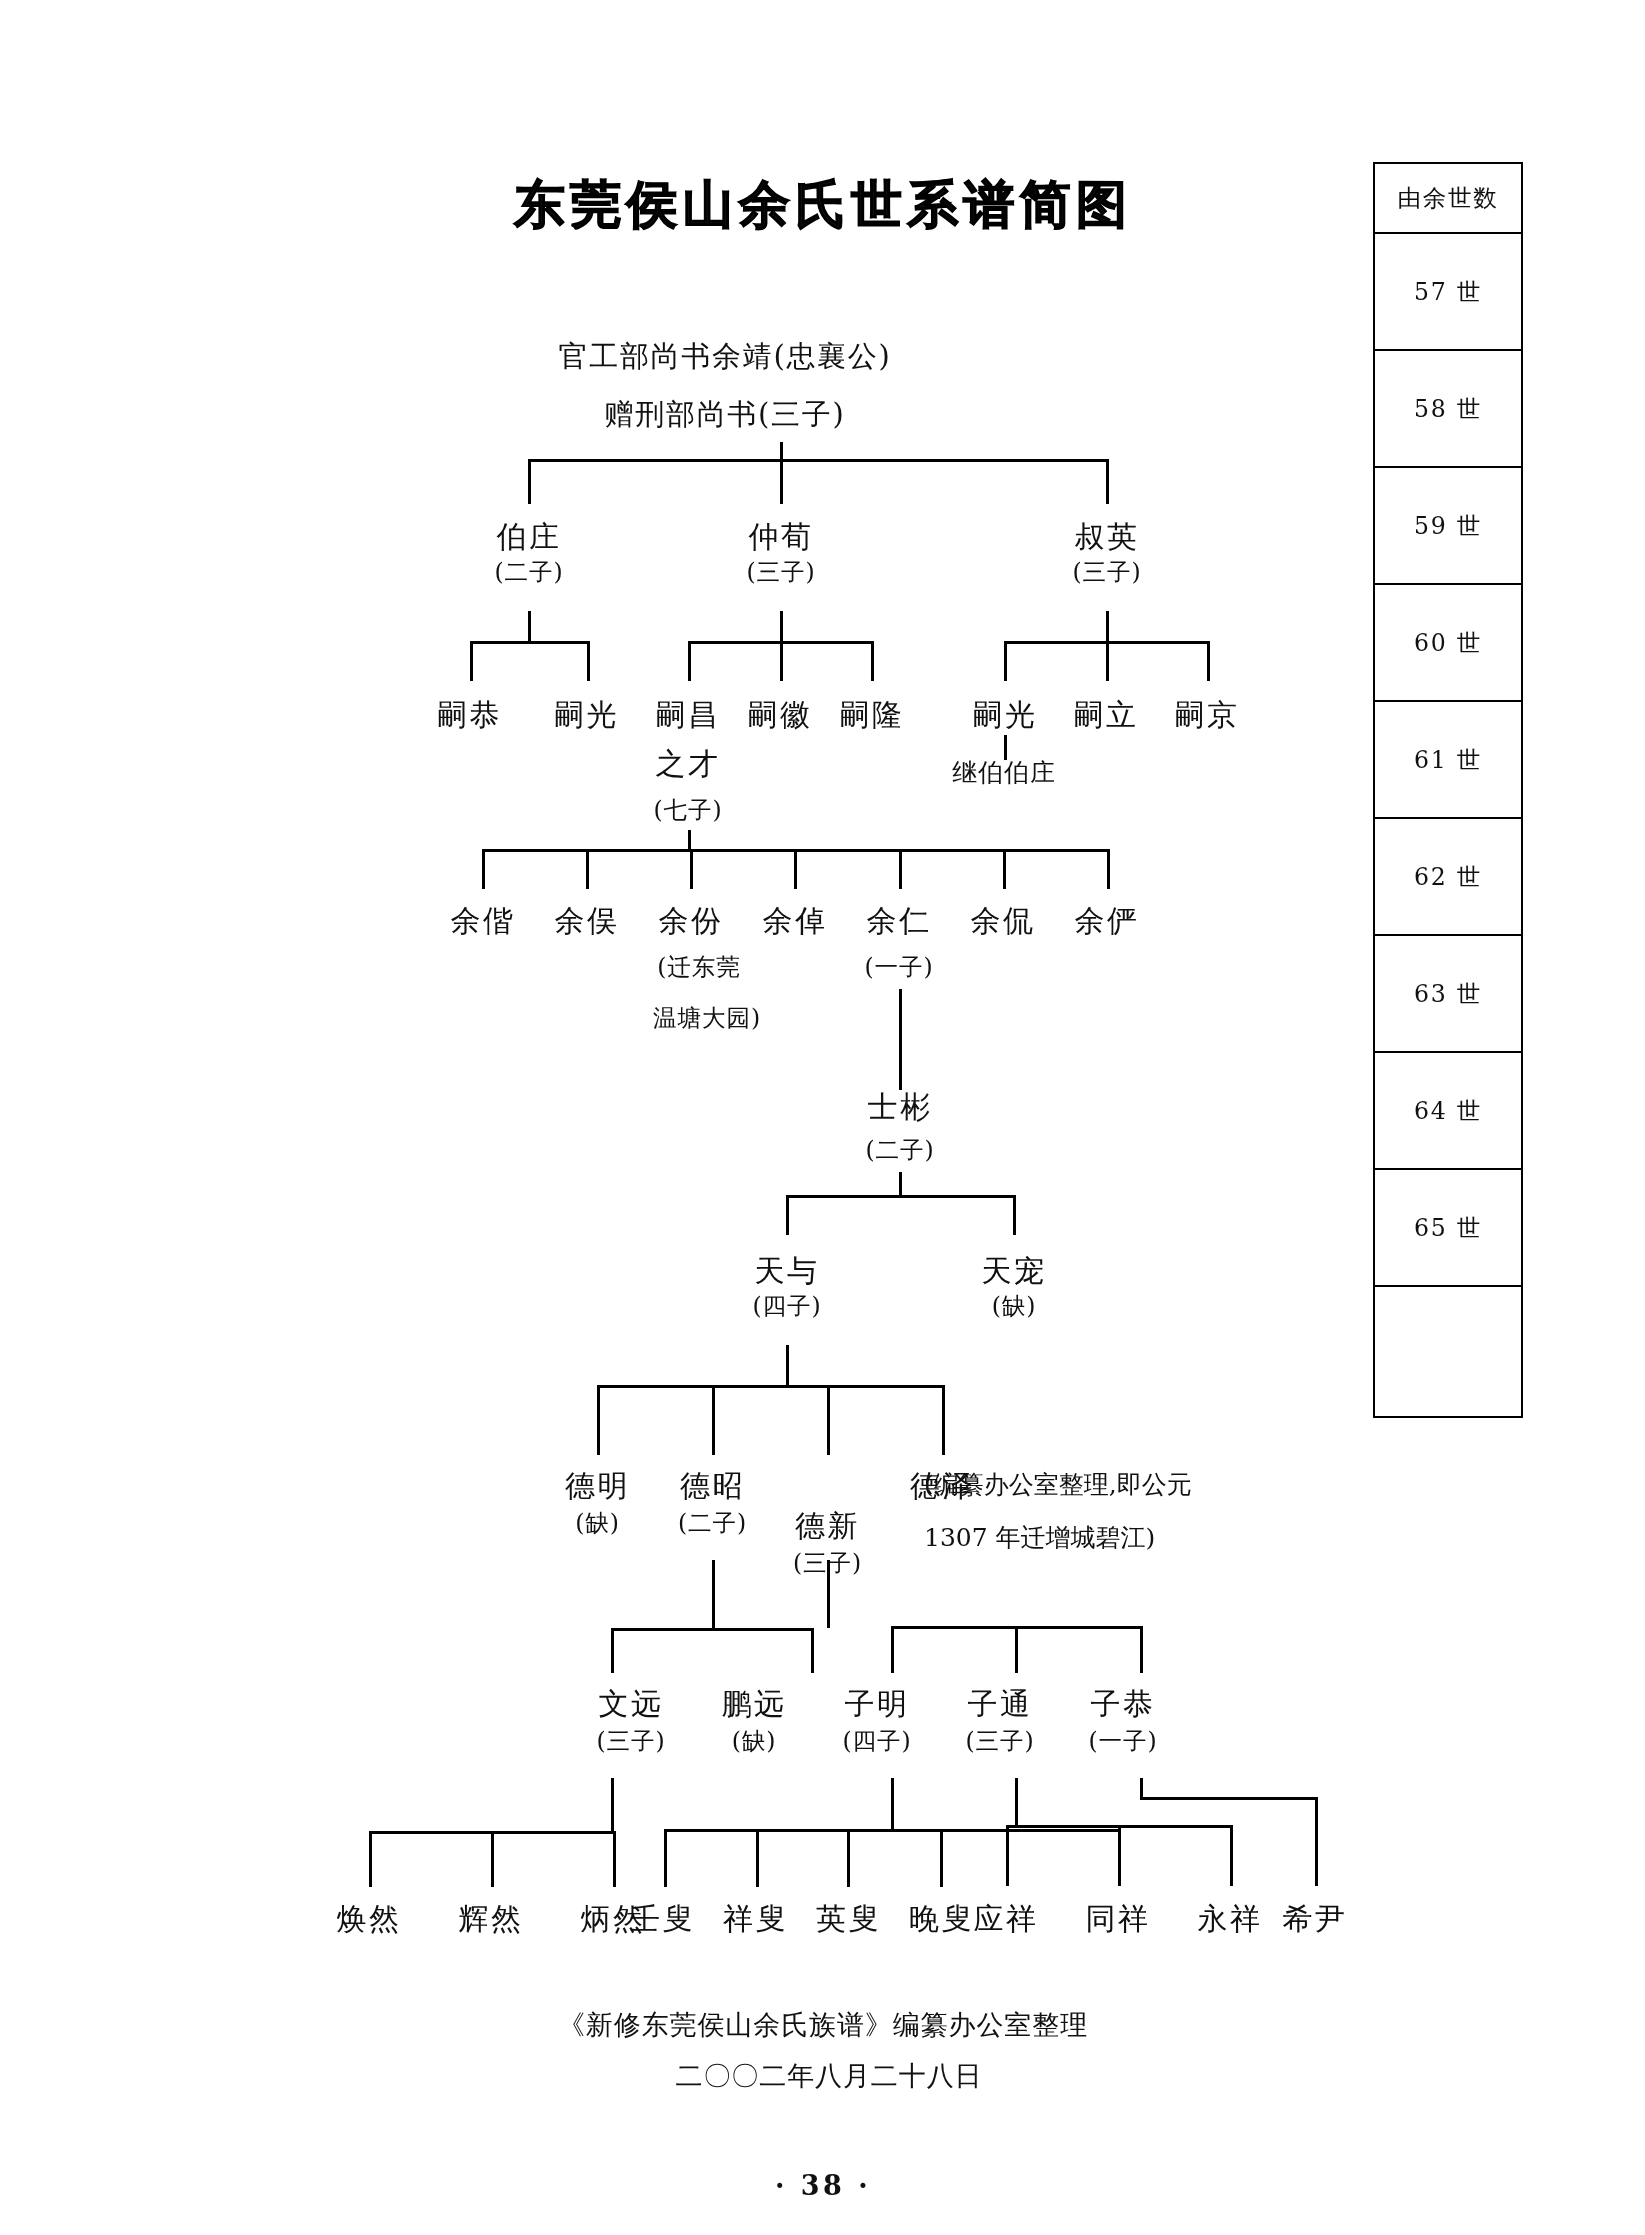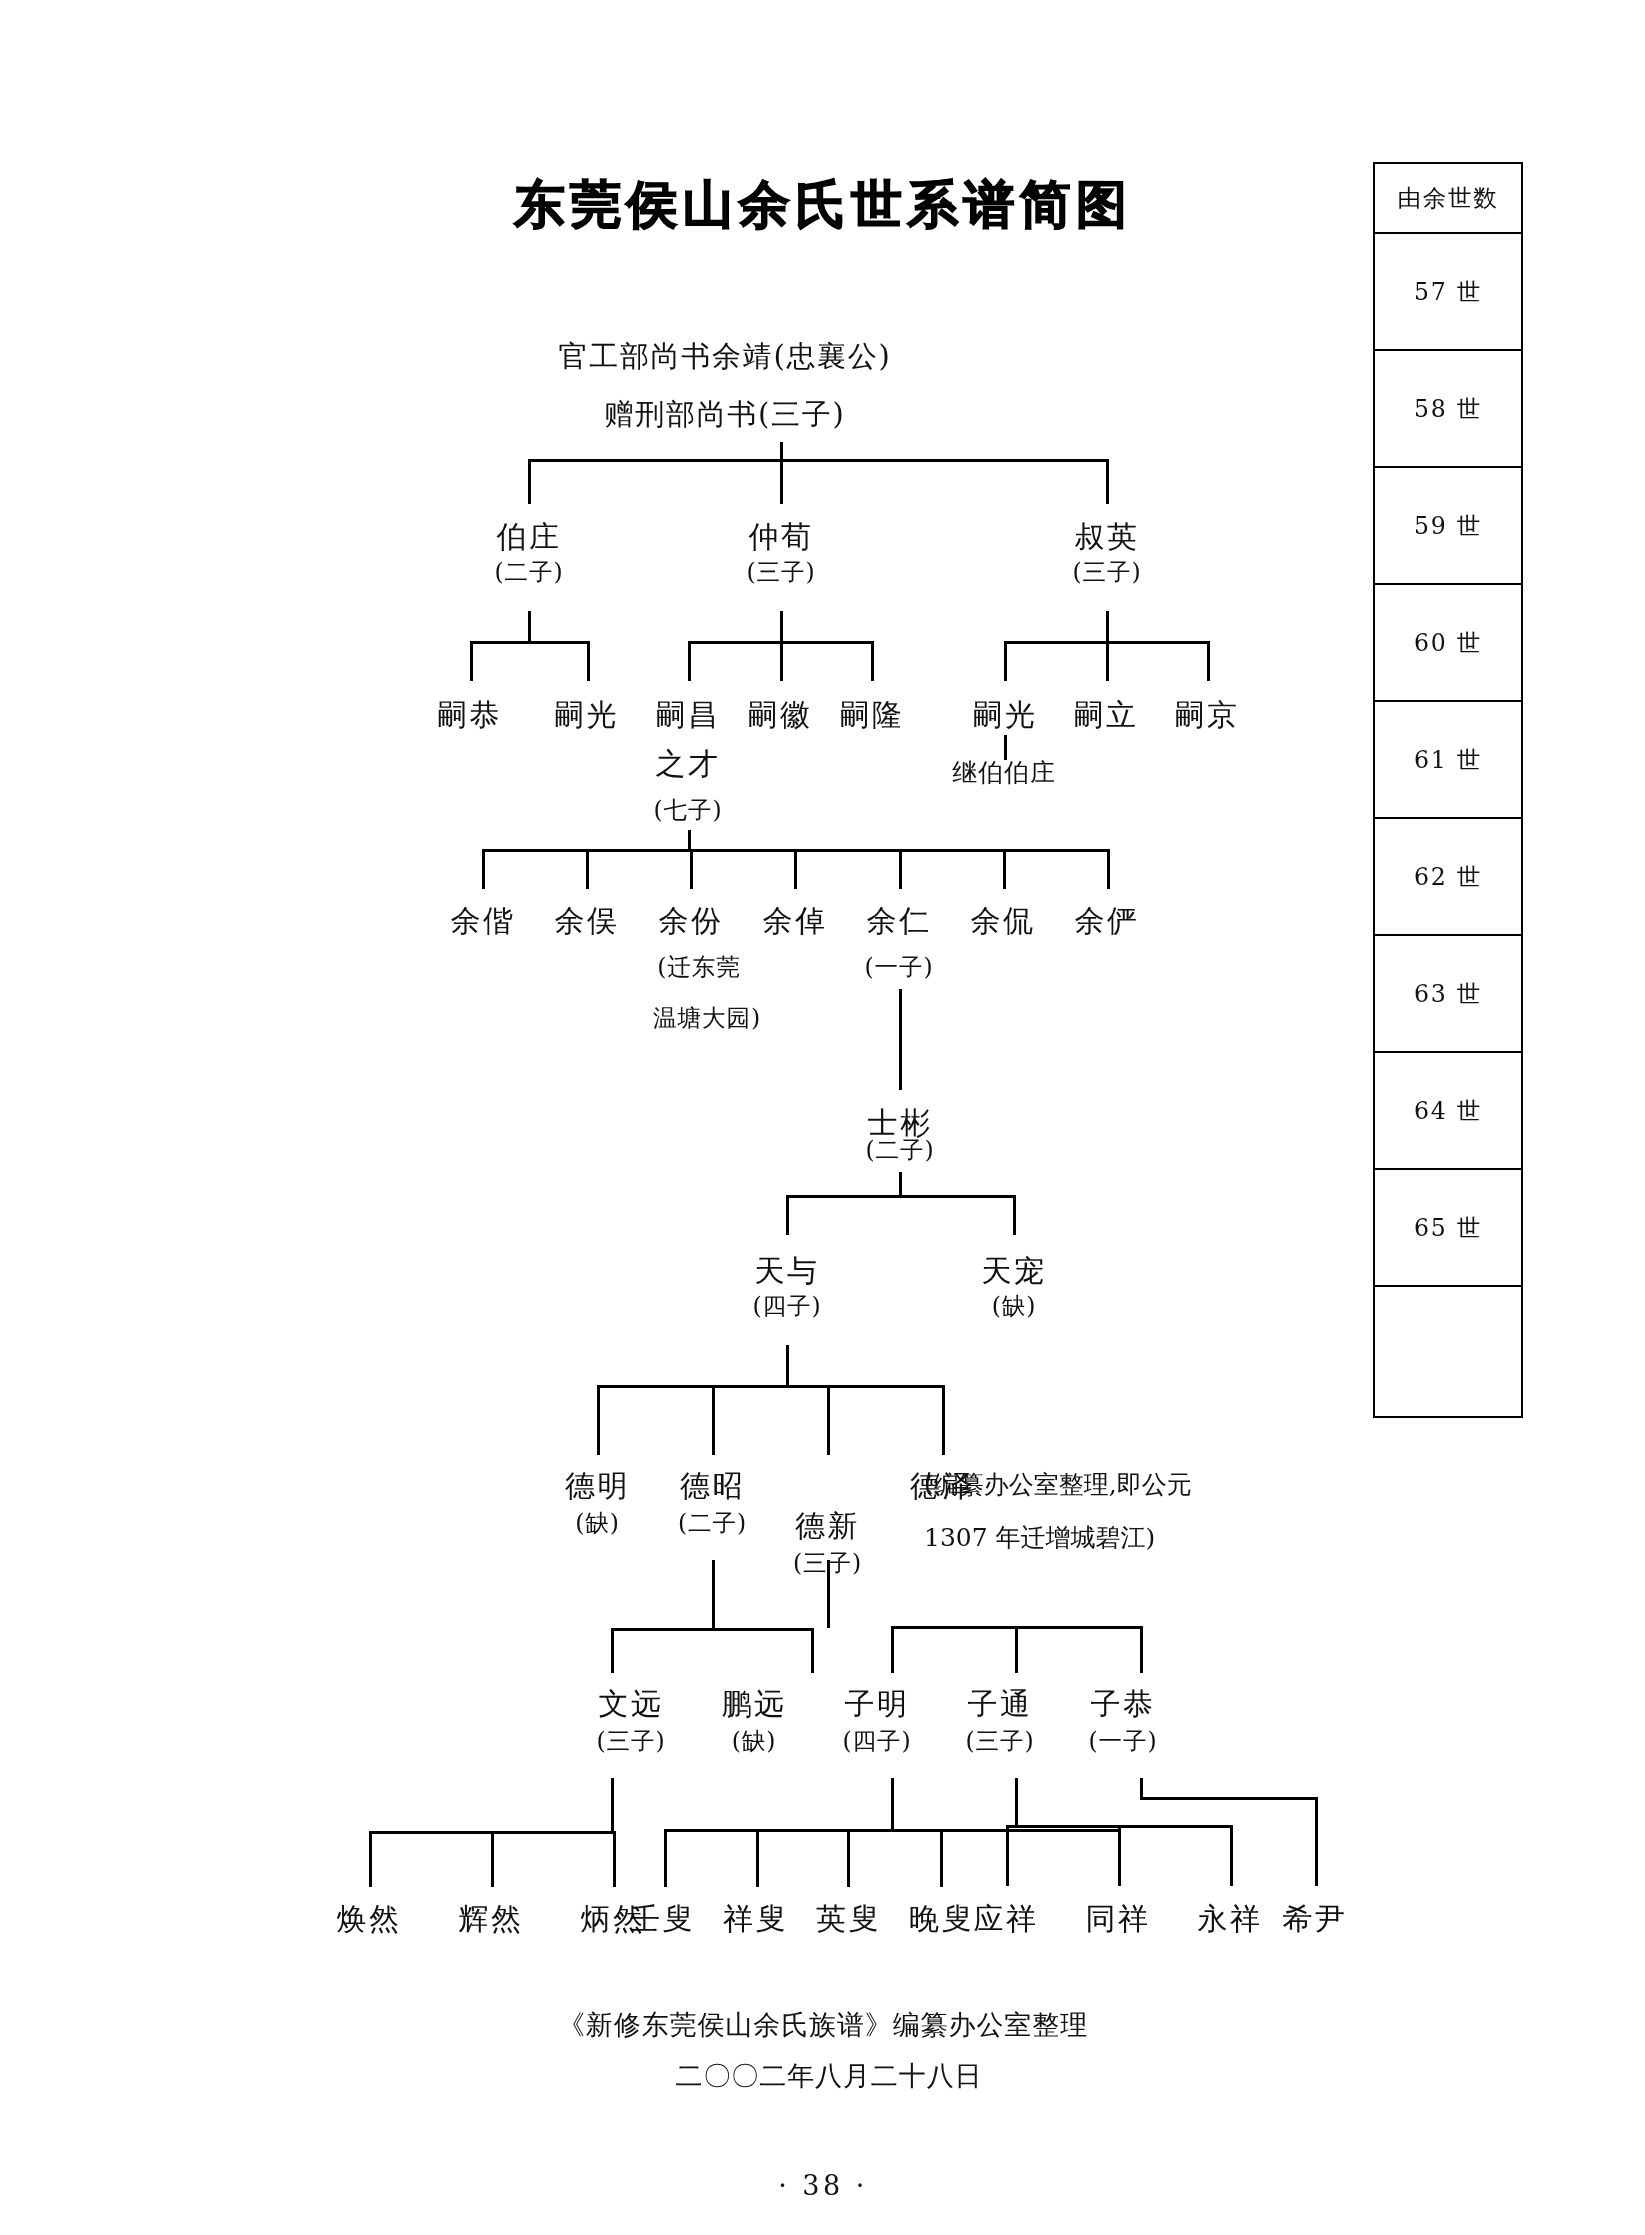--- a/index.html
+++ b/index.html
@@ -109,20 +109,21 @@
     letter-spacing: 0.9px;
     line-height: 1.5;
   }
   .pagenum {
     position: absolute;
     left: 0; right: 0;
     bottom: 35px;
     text-align: center;
     font-size: 27px;
     letter-spacing: 3.5px;
+    font-weight: bold;
   }
 </style>
 </head>
 <body>
 
 <div class="page">
 
 
   <div class="ladder right">
     <div class="ladder-cell head">由余世数</div>
@@ -221,21 +222,21 @@
     <div class="cell name" style="width:104px;">余侃</div>
     <div class="cell name" style="width:104px;">余俨</div>
   </div>
 
   <div class="node sub" style="left:699px; top:952px;">(迁东莞</div>
   <div class="node sub" style="left:707px; top:1003px;">温塘大园)</div>
   <div class="node sub" style="left:899px; top:952px;">(一子)</div>
 
   <div class="v" style="left:899px; top:989px; height:101px;"></div>
 
-  <div class="node name" style="left:900px; top:1087px;margin-top:16px;">士彬</div>
+  <div class="node name" style="left:900px; top:1087px;">士彬</div>
   <div class="node sub" style="left:900px; top:1135px;">(二子)</div>
 
   <div class="v" style="left:899px; top:1172px; height:24.5px;"></div>
   <div class="h" style="left:786px; top:1195px; width:229px;"></div>
   <div class="v" style="left:786px; top:1195px; height:40px;"></div>
   <div class="v" style="left:1013px; top:1195px; height:40px;"></div>
 
   <div class="node" style="left:787px; top:1251px;">
     <div class="name">天与</div>
     <div class="sub">(四子)</div>

